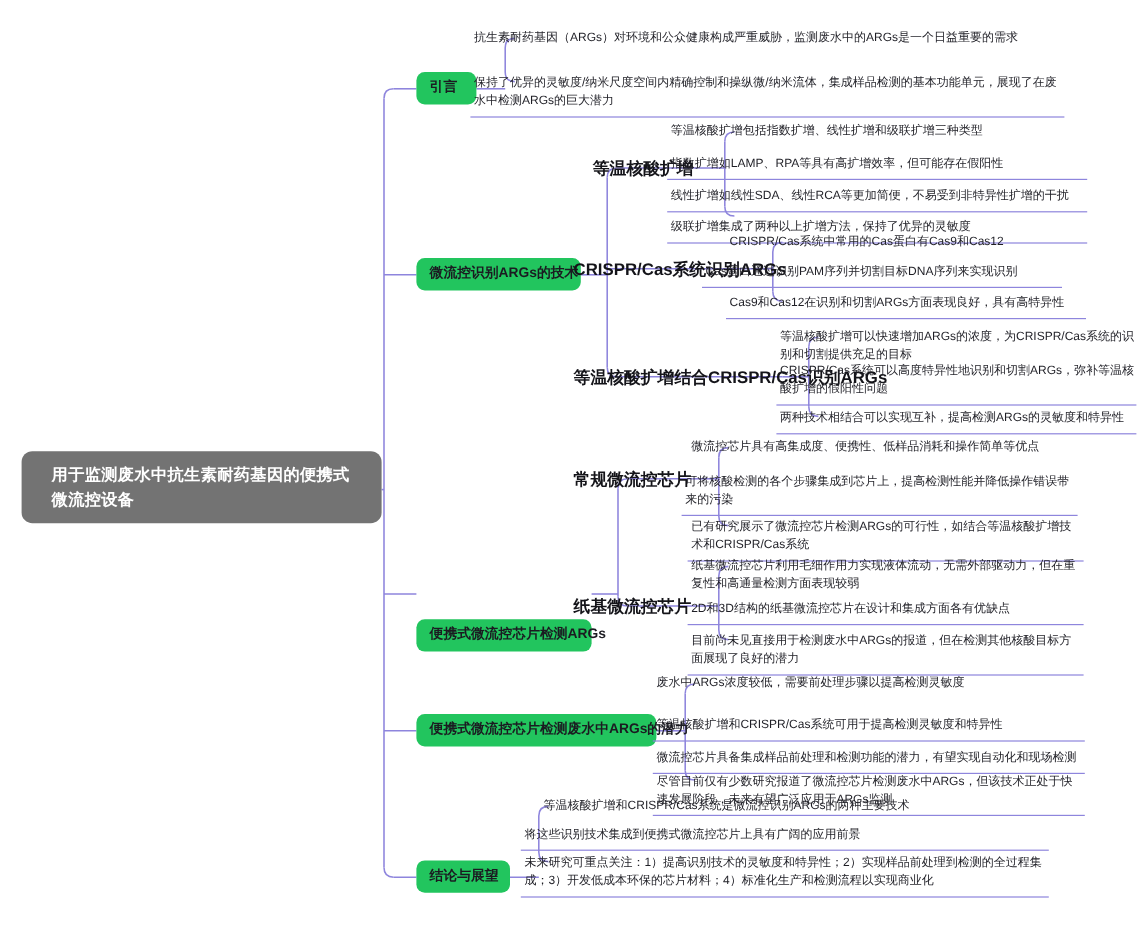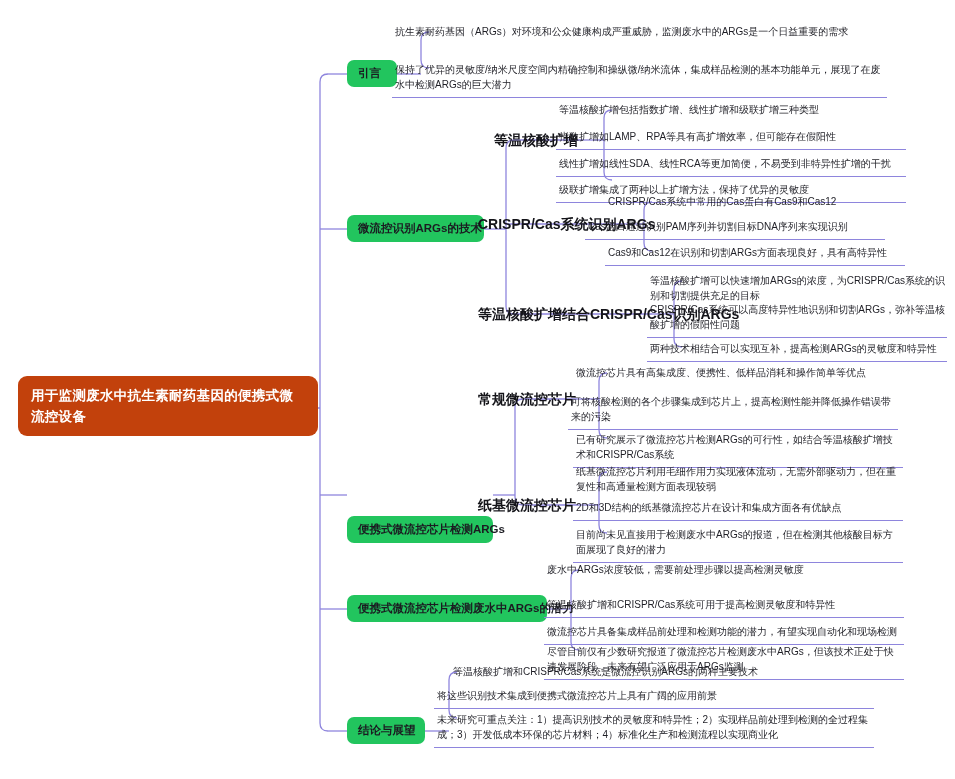--- a/index.html
+++ b/index.html
@@ -17,27 +17,27 @@
   svg.links{
     position:absolute;left:0;top:0;width:955px;height:779px;
     pointer-events:none;
   }
   .node{
     position:absolute;
     box-sizing:border-box;
   }
   
   .root{
-    background:#c2410c;
+    background:#737373;
     color:#ffffff;
     border-radius:9px;
     font-size:13.5px;
     font-weight:600;
     line-height:21px;
-    padding:9px 13px;
+    padding:9px 25px;
     letter-spacing:.3px;
   }
   
   .lv2{
     background:#22c55e;
     color:#1b1b21;
     border-radius:7px;
     font-size:11.5px;
     font-weight:700;
     line-height:15px;

